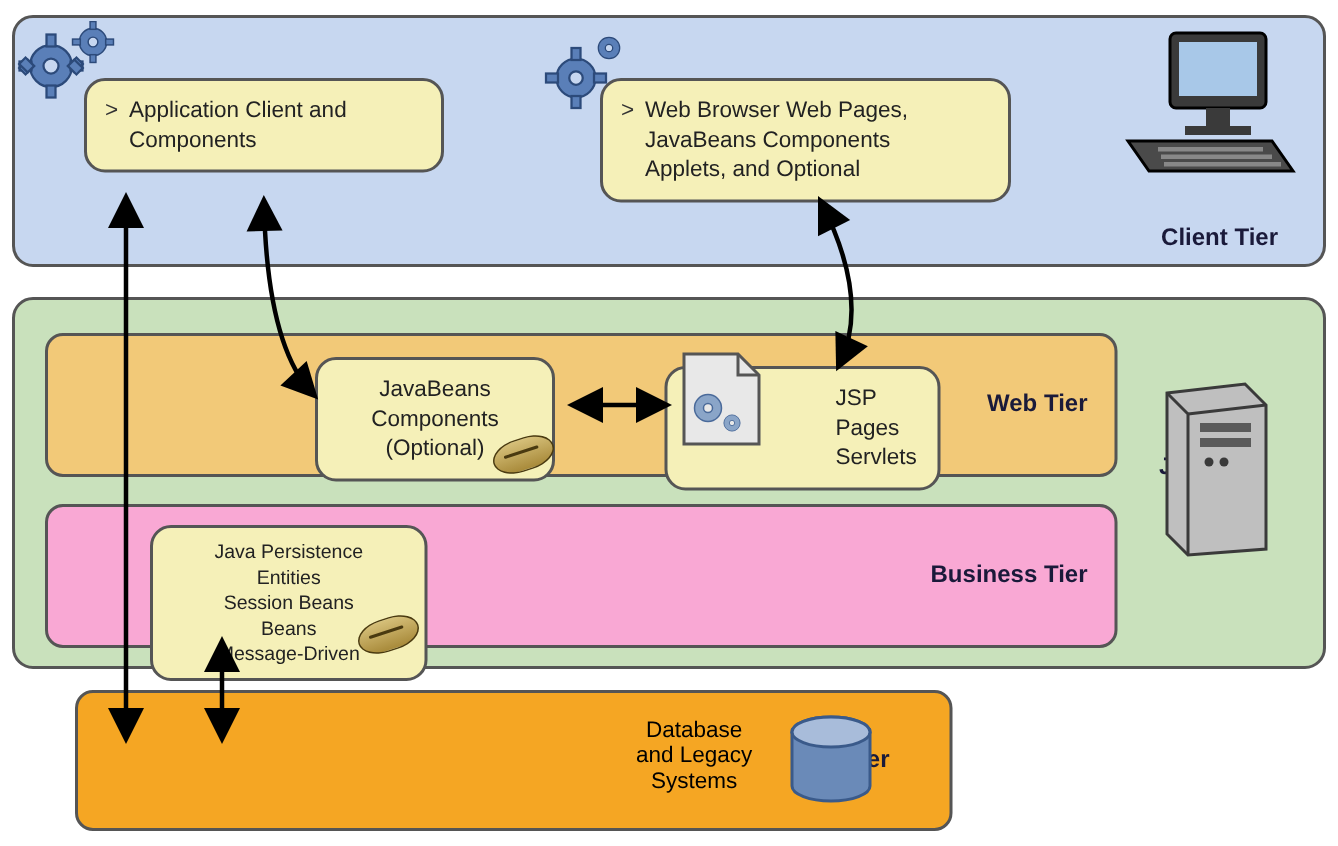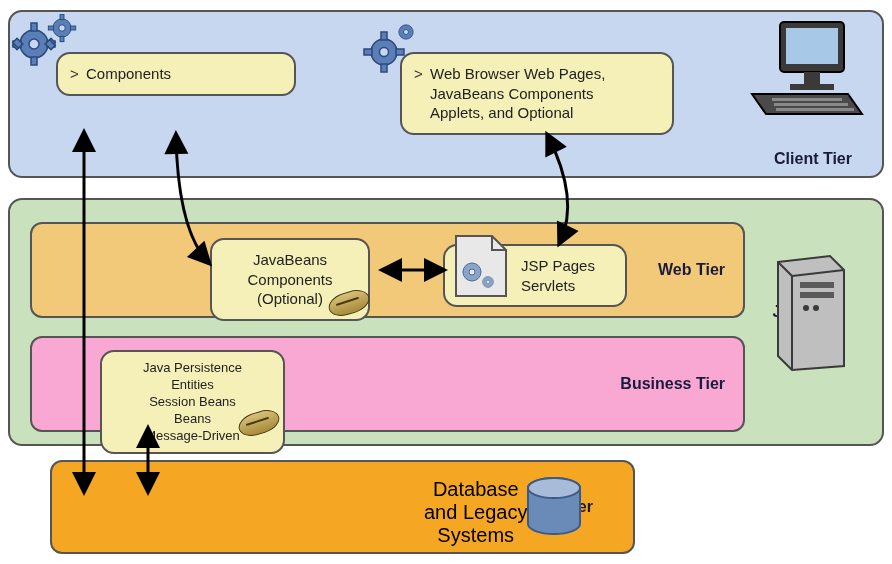--- a/index.html
+++ b/index.html
@@ -131,20 +131,21 @@
 <div class="business-tier">
   <div class="tier-label business-label">Business Tier</div>
 </div>
 
 <div class="eis-tier">
   <div class="tier-label eis-label">EIS Tier</div>
 </div>
 
 <div class="node" style="left:56px;top:52px;width:240px;">
   <span class="bullet">&gt;</span>
+  <div>Application Client and</div>
   <div>Components</div>
 </div>
 <div class="gear-deco" style="left:10px;top:14px;">
   <svg width="76" height="56">
     <g fill="#5a7fb8" stroke="#2c4a7a" stroke-width="1.5">
       <g transform="translate(24,30)">
         <circle r="14"></circle>
           <circle r="5" fill="#c7d7f0"></circle>
         <g>
             <rect x="-3" y="-21" width="6" height="8"></rect>
@@ -194,21 +195,21 @@
   </svg>
 </div>
 
 <div class="node" style="left:210px;top:238px;width:160px;text-align:center;padding-left:14px;border-radius:14px;">
   <div>JavaBeans</div>
   <div>Components</div>
   <div>(Optional)</div>
 </div>
 <div class="bean" style="left:328px;top:292px;"></div>
 
-<div class="node" style="left:443px;top:244px;width:184px;padding-left:76px;">
+<div class="node" style="left:443px;top:244px;width:184px;padding-left:112px;">
   <div>JSP Pages</div>
   <div>Servlets</div>
 </div>
 <div class="doc-icon" style="left:450px;top:232px;">
   <svg width="62" height="70">
     <path d="M6 4 h36 l14 14 v46 h-50 z" fill="#e8e8e8" stroke="#555" stroke-width="2"></path>
     <path d="M42 4 v14 h14" fill="none" stroke="#555" stroke-width="2"></path>
     <g fill="#8aa5c8" stroke="#4a6a9a" stroke-width="1" transform="translate(22,40)">
       <circle r="9"></circle>
         <circle r="3" fill="#e8e8e8"></circle>
@@ -221,21 +222,21 @@
 </div>
 
 <div class="node" style="left:100px;top:350px;width:185px;text-align:center;padding:8px 25px;font-size:13px;">
   <div>Java Persistence Entities</div>
   <div>Session Beans</div>
   <div>Beans</div>
   <div>Message-Driven</div>
 </div>
 <div class="bean" style="left:238px;top:412px;"></div>
 
-<div style="position:absolute;left:424px;top:478px;font-size:20px;text-align:center;z-index:2;">
+<div style="position:absolute;left:424px;top:478px;font-size:15px;text-align:center;z-index:2;">
   <div>Database</div>
   <div>and Legacy</div>
   <div>Systems</div>
 </div>
 <div class="cyl" style="left:524px;top:476px;">
   <svg width="60" height="64">
     <ellipse cx="30" cy="12" rx="26" ry="10" fill="#8aa5c8" stroke="#3a5a8a" stroke-width="2"></ellipse>
     <path d="M4 12 v36 a26 10 0 0 0 52 0 v-36" fill="#6a8ab8" stroke="#3a5a8a" stroke-width="2"></path>
     <ellipse cx="30" cy="12" rx="26" ry="10" fill="#a8bcda" stroke="#3a5a8a" stroke-width="2"></ellipse>
   </svg>

